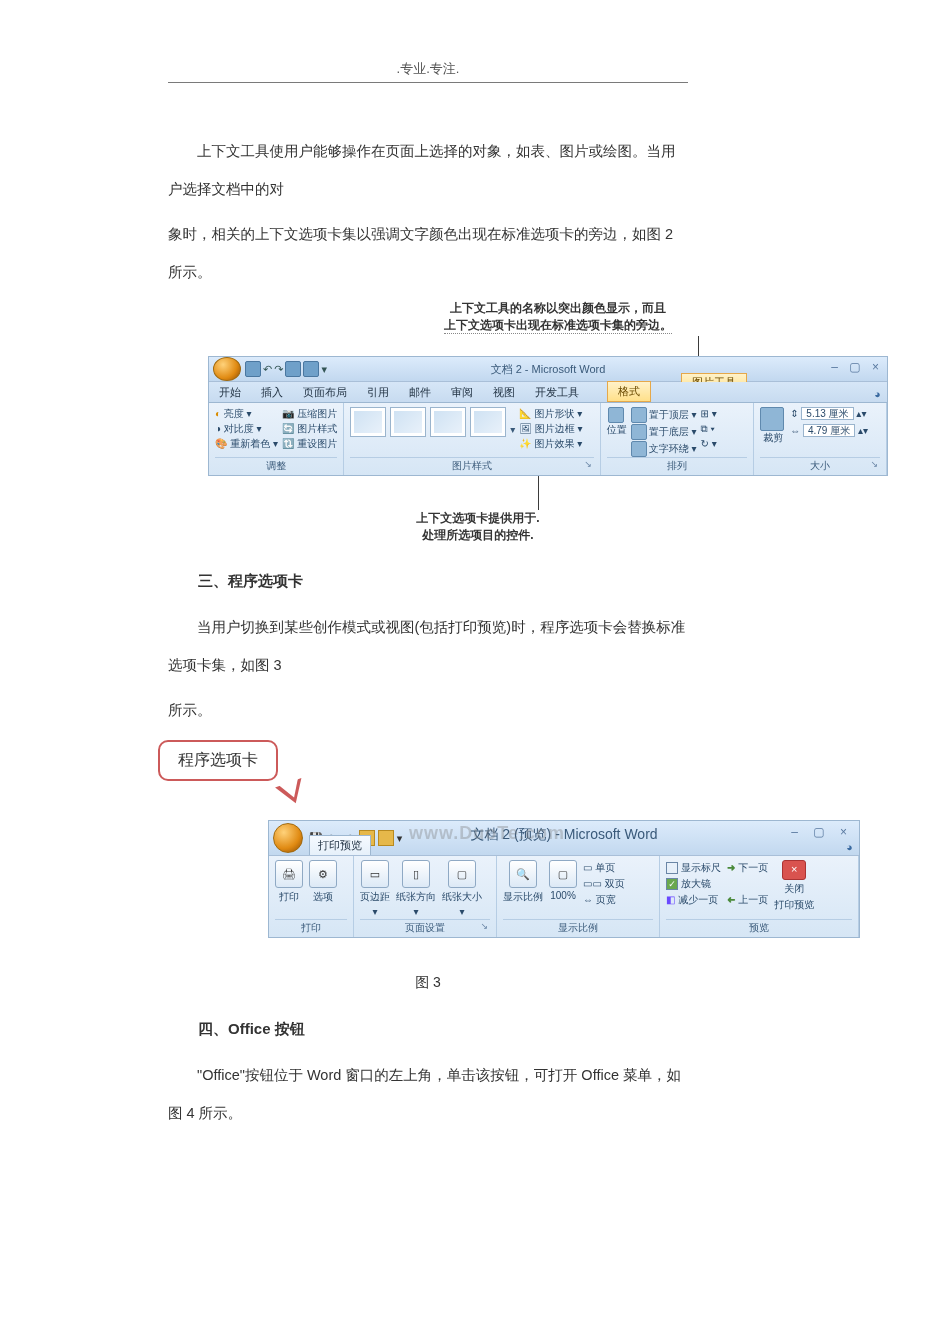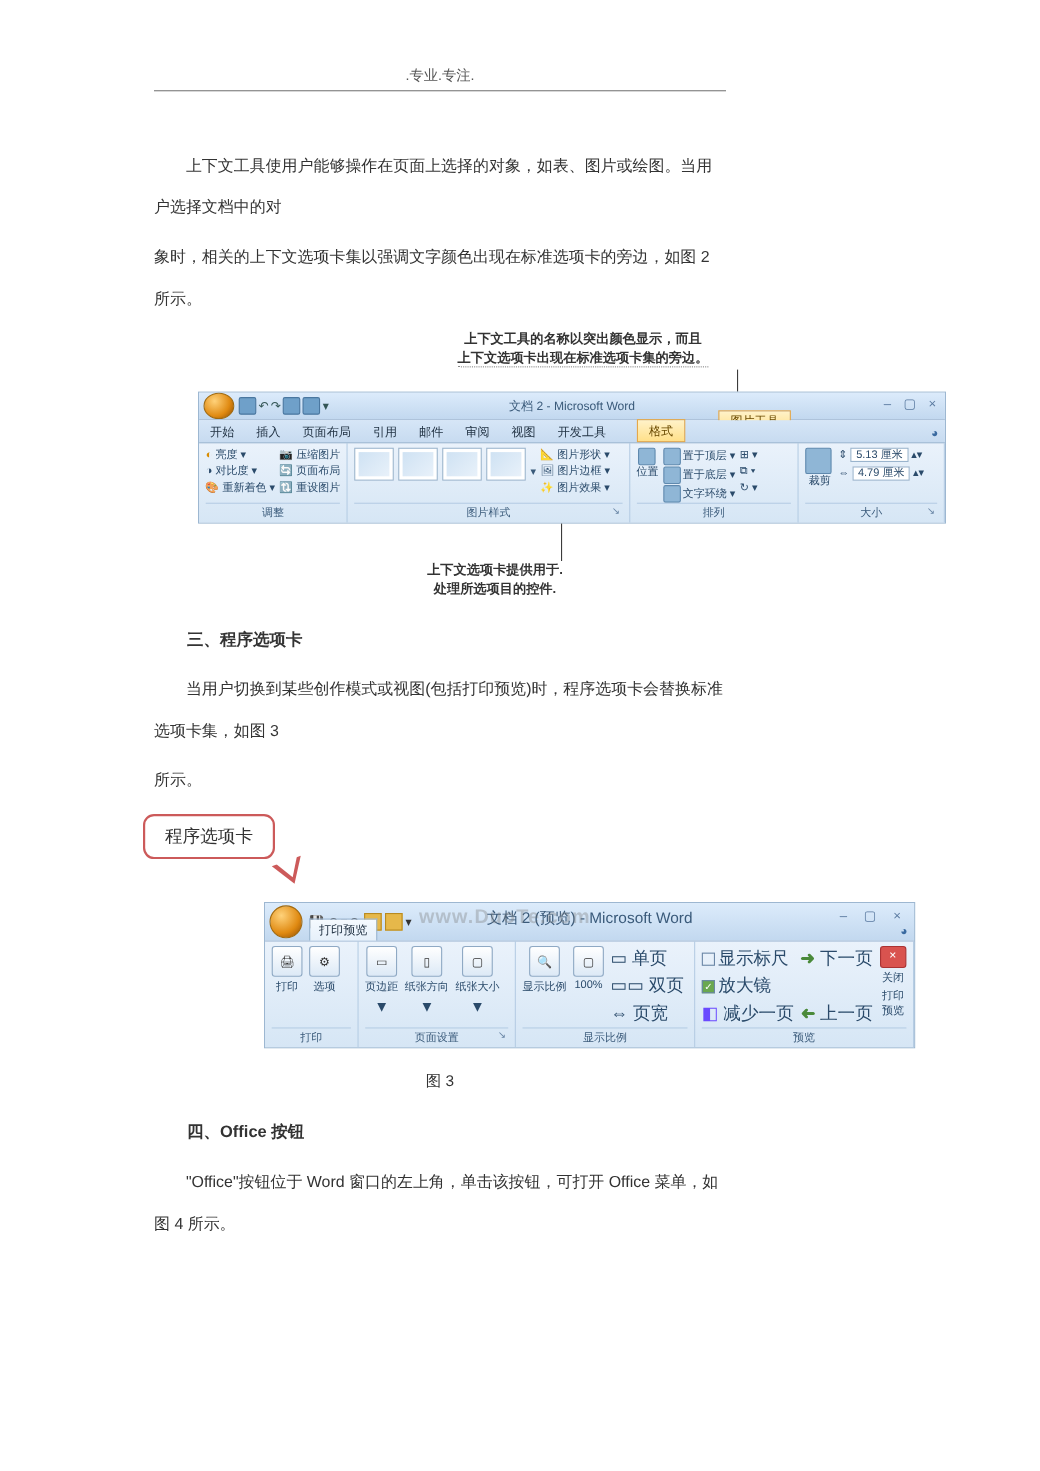--- a/index.html
+++ b/index.html
@@ -7,20 +7,21 @@
     padding: 0;
     background: #fff;
     font-family: "Microsoft YaHei", "SimSun", Arial, sans-serif;
     color: #333;
     width: 945px;
   }
   .page {
     width: 800px;
     padding: 60px 140px 40px 140px;
     box-sizing: border-box;
+    margin-left: 28px;
   }
   .header-line {
     text-align: center;
     font-size: 13px;
     color: #555;
     padding-bottom: 4px;
     border-bottom: 1px solid #7a7a7a;
     margin-bottom: 50px;
   }
   .body-text {
@@ -225,21 +226,21 @@
     background:linear-gradient(#f5faff,#e6f0fa);
   }
   .winbtns3{position:absolute;right:6px;top:4px;color:#5a7aa0;letter-spacing:6px;font-size:12px;}
   .help3{position:absolute;right:6px;bottom:2px;color:#3a6aa0;font-size:11px;}
   .groups3{display:flex;background:linear-gradient(#eaf2fb,#d6e6f5);}
   .grp3{border-right:1px solid #b6cde4;padding:4px 6px 2px 6px;display:flex;flex-direction:column;justify-content:space-between;min-height:62px;}
   .grp3 .row{display:flex;gap:6px;align-items:flex-start;}
   .bigico{width:26px;height:26px;border:1px solid #8fa9c4;background:linear-gradient(#fff,#dce9f6);border-radius:3px;display:flex;align-items:center;justify-content:center;}
   .lbl{font-size:10px;text-align:center;color:#2a4a6a;margin-top:2px;}
   .col{display:flex;flex-direction:column;align-items:center;}
-  .mini3{font-size:16px;color:#2a4a6a;white-space:nowrap;line-height:1.5;}
+  .mini3{font-size:10px;color:#2a4a6a;white-space:nowrap;line-height:1.5;}
   .closebtn{width:22px;height:18px;background:#d9534f;border:1px solid #a33;border-radius:3px;color:#fff;text-align:center;font-size:11px;line-height:16px;}
   .chk::before{content:"";display:inline-block;width:10px;height:10px;border:1px solid #6a86a6;margin-right:3px;vertical-align:middle;}
   .chk.on::before{background:#6aa84f;content:"✓";color:#fff;font-size:9px;line-height:10px;text-align:center;}
   .arrow{color:#4a8a3a;font-weight:bold;}
   .previco{color:#6a4aff;}
 </style>
 </head>
 <body>
 
 <div class="page">
@@ -290,21 +291,21 @@
 
         <div class="grp" style="width:130px;">
           <div class="grp-content">
             <div class="stack">
               <span class="mini"><span class="bullet-o">◐</span> <span>亮度 ▾</span></span>
               <span class="mini"><span>◑</span> <span>对比度 ▾</span></span>
               <span class="mini"><span>🎨</span> <span>重新着色 ▾</span></span>
             </div>
             <div class="stack">
               <span class="mini">📷 压缩图片</span>
-              <span class="mini">🔄 页面布局</span>
+              <span class="mini">🔄 图片样式</span>
               <span class="mini">🔃 重设图片</span>
             </div>
           </div>
           <div class="grp-label">调整</div>
         </div>
 
         <div class="grp" style="width:260px;">
           <div class="grp-content">
             <span class="thumb"></span>
             <span class="thumb"></span>

